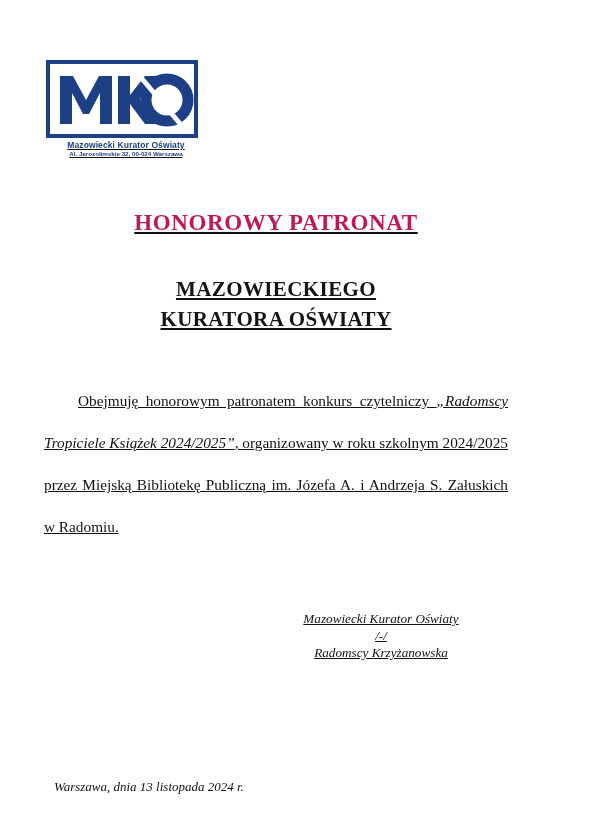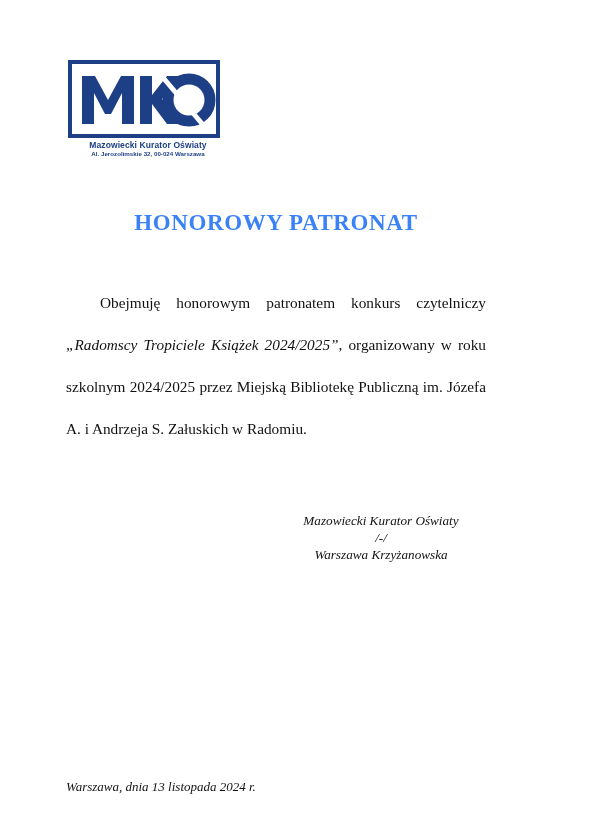--- a/index.html
+++ b/index.html
@@ -14,21 +14,22 @@
     color: #111111;
     position: relative;
     overflow: hidden;
   }
 
   .page {
     position: relative;
     width: 552px;
     height: 819px;
     box-sizing: border-box;
-    padding: 0 66px;
+    padding: 0 44px;
+    text-decoration: underline;
   }
 
   
   .logo-block {
     padding-top: 60px;
     display: flex;
     flex-direction: column;
     align-items: flex-start;
     margin-left: 2px;
   }
@@ -60,21 +61,21 @@
     line-height: 8px;
   }
 
   
   .title-main {
     text-align: center;
     font-size: 23px;
     font-weight: bold;
     letter-spacing: 0.6px;
     margin-top: 52px;
-    color: #3b82f6;
+    color: #be185d;
   }
   .title-sub {
     text-align: center;
     font-size: 21px;
     font-weight: bold;
     letter-spacing: 0.4px;
     margin-top: 38px;
     line-height: 30px;
     color: #141414;
   }
@@ -99,21 +100,21 @@
     text-align: center;
     font-style: italic;
     font-size: 13.2px;
     line-height: 17px;
     padding-left: 210px;
   }
 
   
   .footer {
     position: absolute;
-    left: 66px;
+    left: 54px;
     bottom: 24px;
     font-style: italic;
     font-size: 13px;
   }
 </style>
 </head>
 <body>
 
 <div class="page">
 
@@ -132,26 +133,30 @@
       </svg>
     </div>
     <div class="logo-caption">
       <div class="line1">Mazowiecki Kurator Oświaty</div>
       <div class="line2">Al. Jerozolimskie 32, 00-024 Warszawa</div>
     </div>
   </div>
 
   <h1 class="title-main">HONOROWY PATRONAT</h1>
 
+  <h2 class="title-sub">
+    <span>MAZOWIECKIEGO</span><br>
+    <span>KURATORA OŚWIATY</span>
+  </h2>
 
   <div class="body-text">
     <p><span>Obejmuję honorowym patronatem konkurs czytelniczy </span><span class="italic">„Radomscy Tropiciele Książek 2024/2025”</span><span>, organizowany w roku szkolnym 2024/2025 przez Miejską Bibliotekę Publiczną im. Józefa A. i Andrzeja S. Załuskich w Radomiu.</span></p>
   </div>
 
   <div class="signature">
     <div>Mazowiecki Kurator Oświaty</div>
     <div>/-/</div>
-    <div>Warszawa Krzyżanowska</div>
+    <div>Radomscy Krzyżanowska</div>
   </div>
 
   <div class="footer">Warszawa, dnia 13 listopada 2024 r.</div>
 
 </div>
 
 </body></html>

